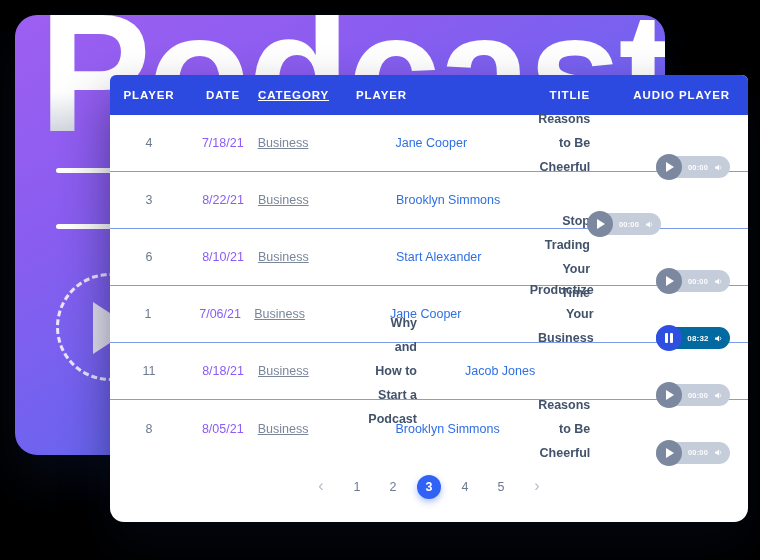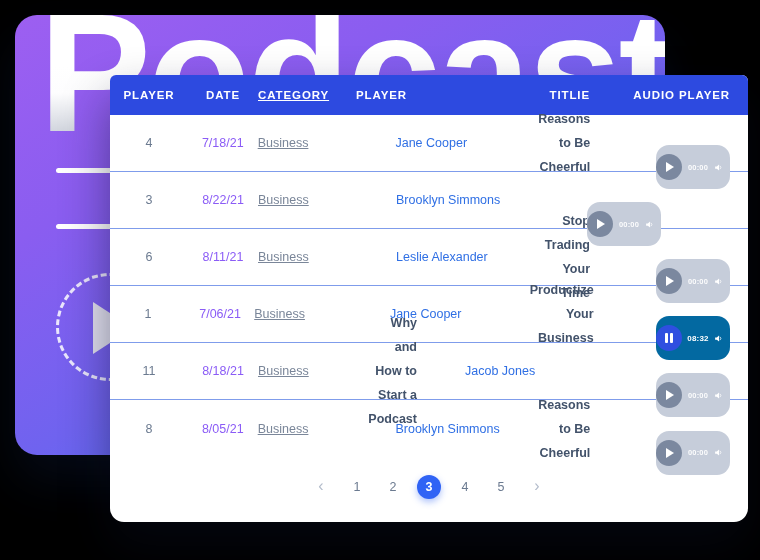--- a/index.html
+++ b/index.html
@@ -89,21 +89,21 @@
   .cell.ep{color:#6b7a90;}
   .cell.date{color:#8b5cf6;}
   .cell.cat{color:#7a8699;}
   .cell.auth{color:#2f6fe4;font-weight:normal;margin-left:40px;}
   .cell.title{color:#42526a;font-weight:bold;line-height:24px;}
   .cell.aud{display:flex;justify-content:flex-end;align-items:center;}
 
   
   .player{
     display:inline-flex;align-items:center;
-    height:44px;width:74px;
+    height:22px;width:74px;
     border-radius:13px;
     background:#c6cdda;
     position:relative;
     padding:0;
     box-sizing:border-box;
     margin-top:48px;
   }
   .player.active{background:#0369a1;}
   .pp-btn{
     width:26px;height:26px;border-radius:50%;
@@ -203,23 +203,23 @@
                 <svg width="9" height="9" viewBox="0 0 16 16">
                   <path d="M2 6h3l4-3.2v10.4L5 10H2z" fill="#fff"></path>
                   <path d="M11 5.4a3.4 3.4 0 0 1 0 5.2" stroke="#fff" stroke-width="1.4" fill="none" stroke-linecap="round"></path>
                 </svg>
               </span>
             </div>
           </div>
         </div>
         <div class="trow">
           <div class="cell ep c-ep">6</div>
-          <div class="cell date c-date">8/11/21</div>
-          <div class="cell cat c-cat">Business</div>
-          <div class="cell auth c-auth">Leslie Alexander</div>
+          <div class="cell date c-date">8/10/21</div>
+          <div class="cell cat c-cat">Business</div>
+          <div class="cell auth c-auth">Start Alexander</div>
           <div class="cell title c-title">Stop Trading Your Time</div>
           <div class="cell aud c-aud">
             <div class="player">
               <div class="pp-btn">
                 <span class="tri"></span>
               </div>
               <span class="pp-time">00:00</span>
               <span class="spk">
                 <svg width="9" height="9" viewBox="0 0 16 16">
                   <path d="M2 6h3l4-3.2v10.4L5 10H2z" fill="#fff"></path>

